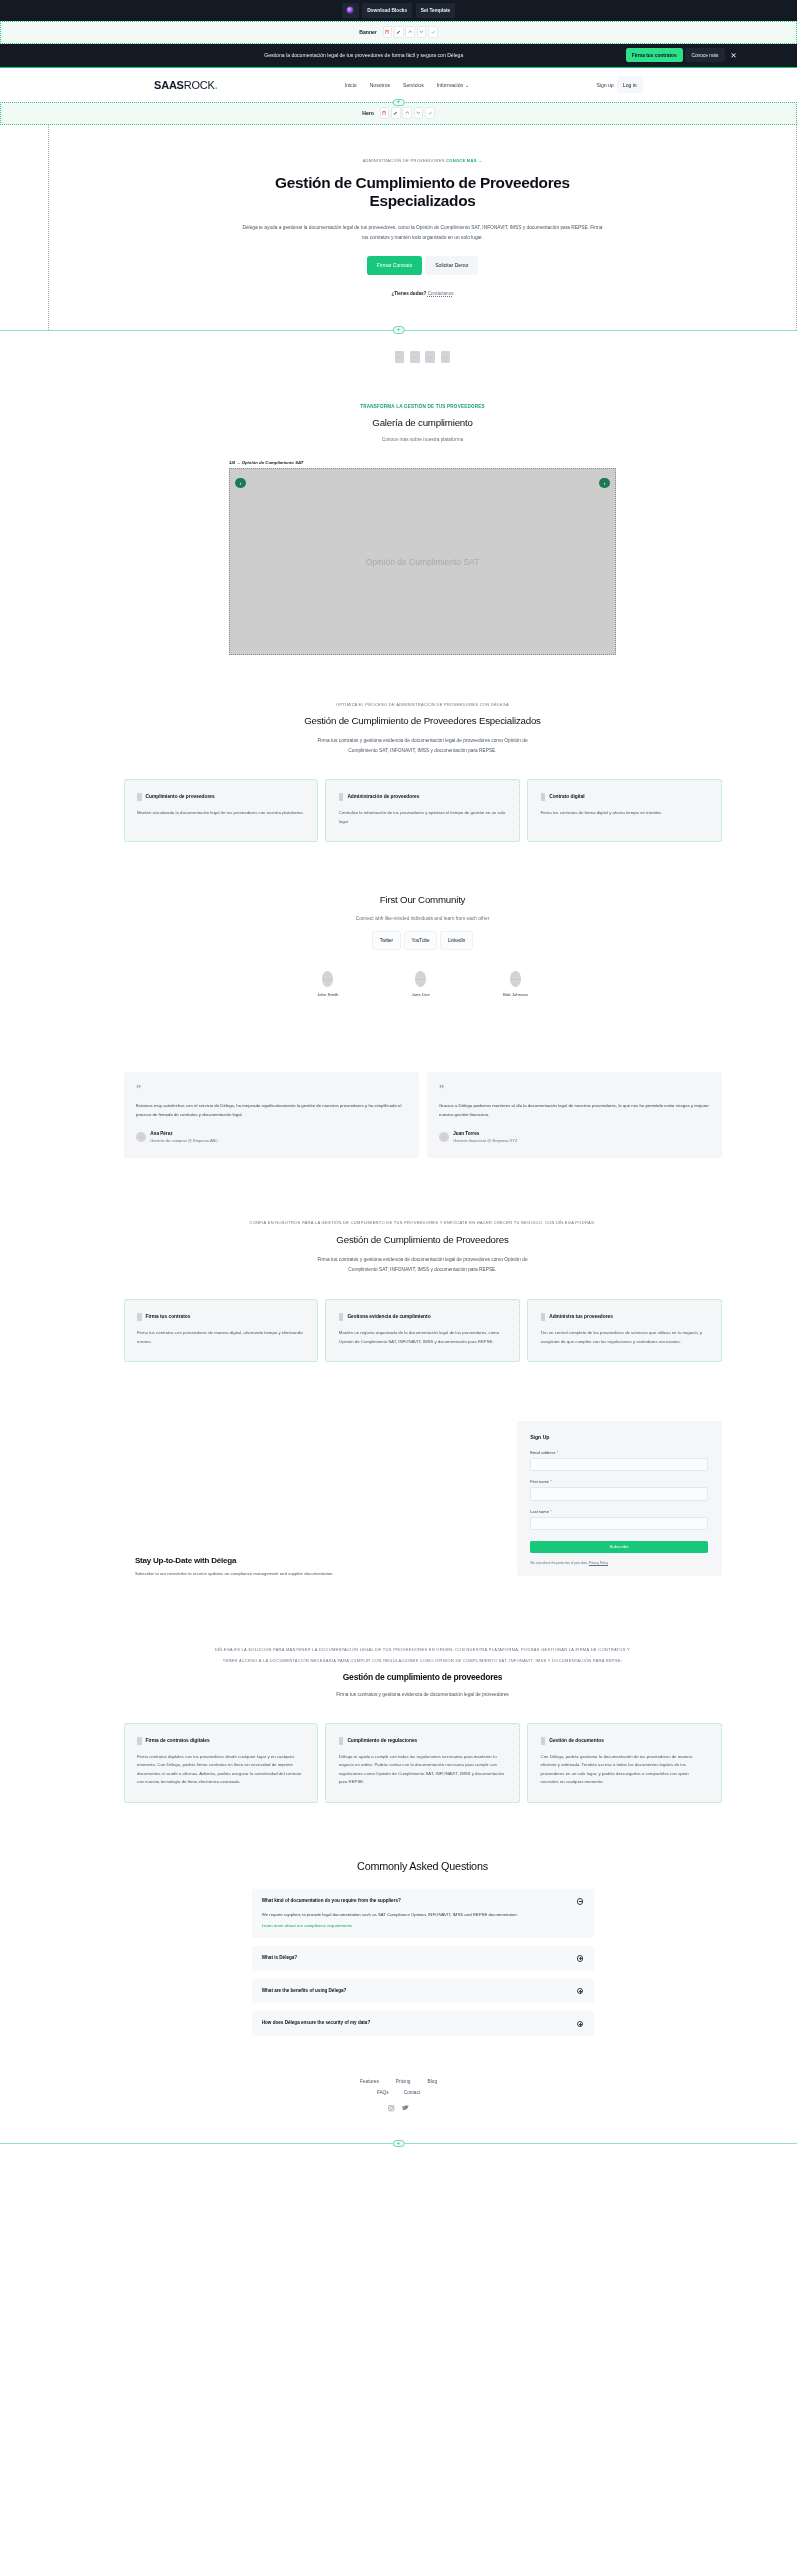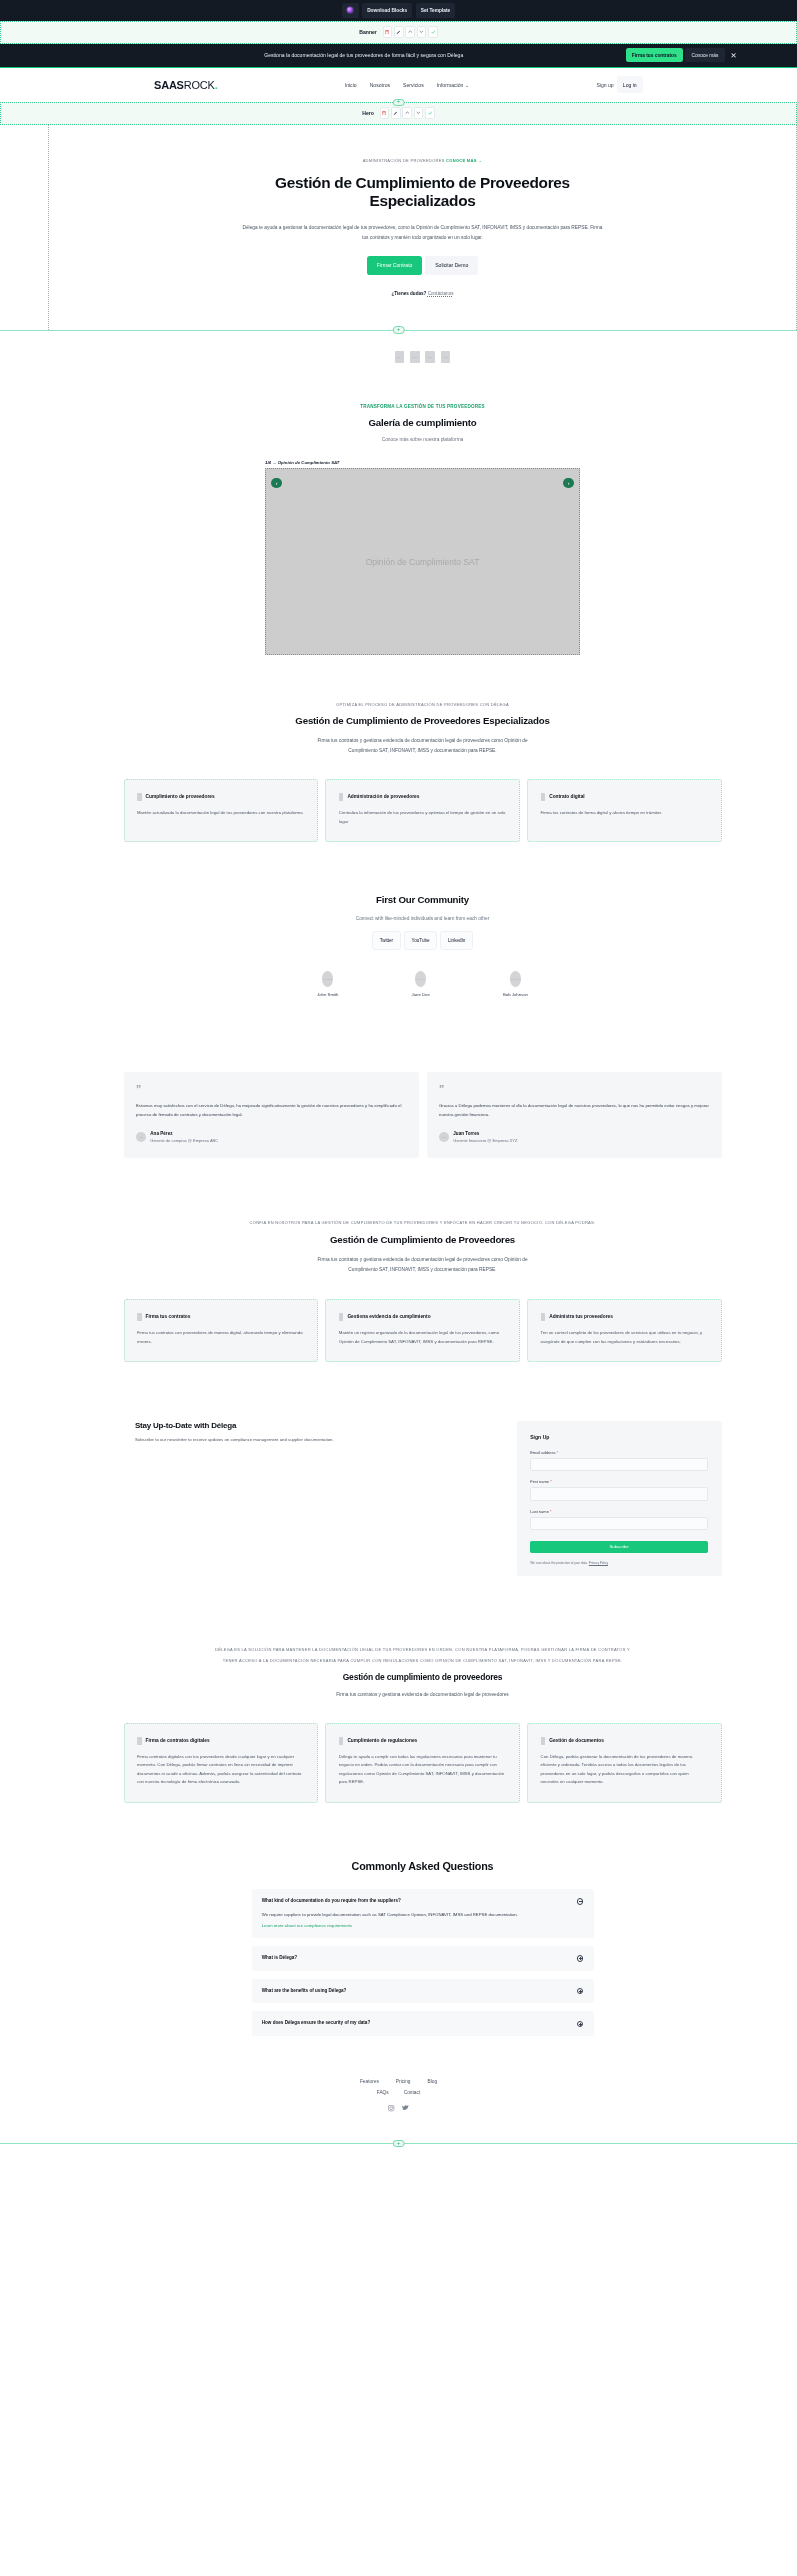--- a/index.html
+++ b/index.html
@@ -164,21 +164,21 @@
   .eyebrow .accent { color: #16a76a; font-weight: 700; }
   .eyebrow-green {
     font-size: 4.6px; letter-spacing: 0.2px; color: #1aa06a; font-weight: 700;
     text-transform: uppercase;
   }
   h1.hero-title {
     font-size: 15.4px; font-weight: 800; line-height: 1.2;
     letter-spacing: -0.3px; color: #0d1117;
   }
   h2.sec-title {
-    font-size: 9.7px; font-weight: 700; letter-spacing: -0.2px; color: #0d1117;
+    font-size: 9.7px; font-weight: 400; letter-spacing: -0.2px; color: #0d1117;
   }
   h2.sec-title-sm { font-size: 8.5px; font-weight: 800; letter-spacing: -0.2px; color: #0d1117; }
   p.lead { font-size: 4.8px; color: #4b5563; line-height: 2.1; }
   p.sub { font-size: 4.8px; color: #6b7280; }
 
   .hero-inner { padding: 33px 0 34px; }
   .hero-btns { display: flex; gap: 3.4px; justify-content: center; margin-top: 12.5px; }
   .hero-btns .primary {
     background: #16c77c; color: #fff; border: none; border-radius: 2.8px;
     font-size: 5.1px; padding: 6.3px 9.7px; cursor: pointer; font-family: inherit;
@@ -267,21 +267,21 @@
   .avatar-sm {
     width: 9.7px; height: 9.7px; border-radius: 50%; background: #d4d4d7;
     display: flex; align-items: center; justify-content: center;
     font-size: 1.7px; color: #b3b5b8; flex: none;
   }
   .testi-name { font-size: 4.6px; font-weight: 700; color: #0d1117; }
   .testi-role { font-size: 4px; color: #6b7280; margin-top: 1.7px; }
 
   
   .news-sec { padding: 32px 0 35px; }
-  .news-row { display: flex; align-items: flex-start; }
+  .news-row { display: flex; align-items: flex-end; }
   .news-left { width: 353px; padding-left: 11.4px; }
   .news-left h2 { font-size: 8px; font-weight: 800; letter-spacing: -0.2px; color: #0d1117; }
   .news-left p { font-size: 4.3px; color: #4b5563; margin-top: 6.8px; }
   .news-card {
     width: 205px; margin-left: auto;
     background: #f5f6f8; border-radius: 2.8px;
     padding: 12.5px 13.7px 11.4px;
   }
   .news-card h3 { font-size: 5.1px; font-weight: 700; color: #0d1117; margin-bottom: 10.2px; }
   .field-label { font-size: 4px; color: #374151; margin-bottom: 2.8px; }
@@ -471,21 +471,21 @@
     <span class="logo-ph">logo-4</span>
   </div>
 </section>
 
 <section class="sec gallery-sec">
   <div class="wrap center">
     <div class="eyebrow-green">TRANSFORMA LA GESTIÓN DE TUS PROVEEDORES</div>
     <h2 class="sec-title" style="margin-top:8px">Galería de cumplimiento</h2>
     <p class="sub" style="margin-top:9.7px">Conoce más sobre nuestra plataforma</p>
   </div>
-  <div style="width:315px;margin:0 auto;">
+  <div style="width:387px;margin:0 auto;">
     <div class="gal-caption">1/4 → Opinión de Cumplimiento SAT</div>
     <div class="gal-frame">
       <button class="gal-arrow left">‹</button>
       <button class="gal-arrow right">›</button>
       <div class="gal-text">Opinión de Cumplimiento SAT</div>
     </div>
   </div>
 </section>
 
 <section class="sec" style="padding:24px 0 26px;">

